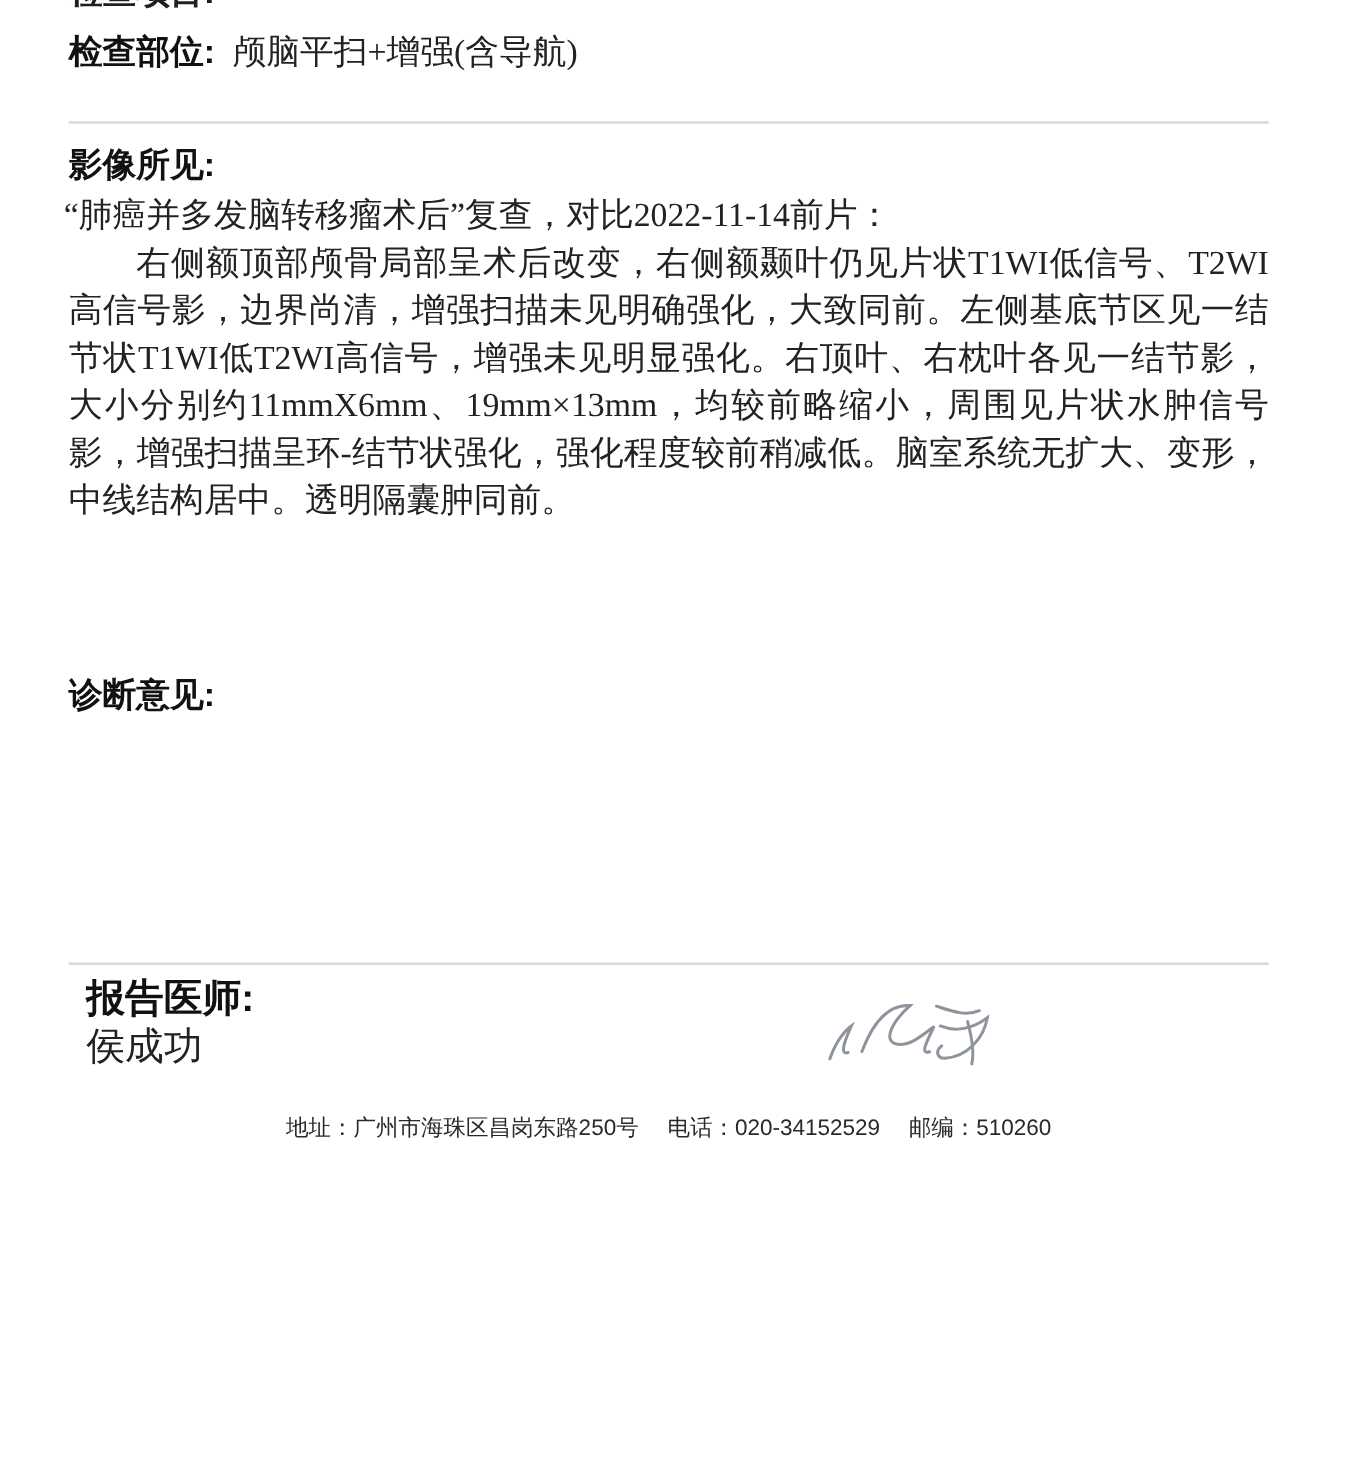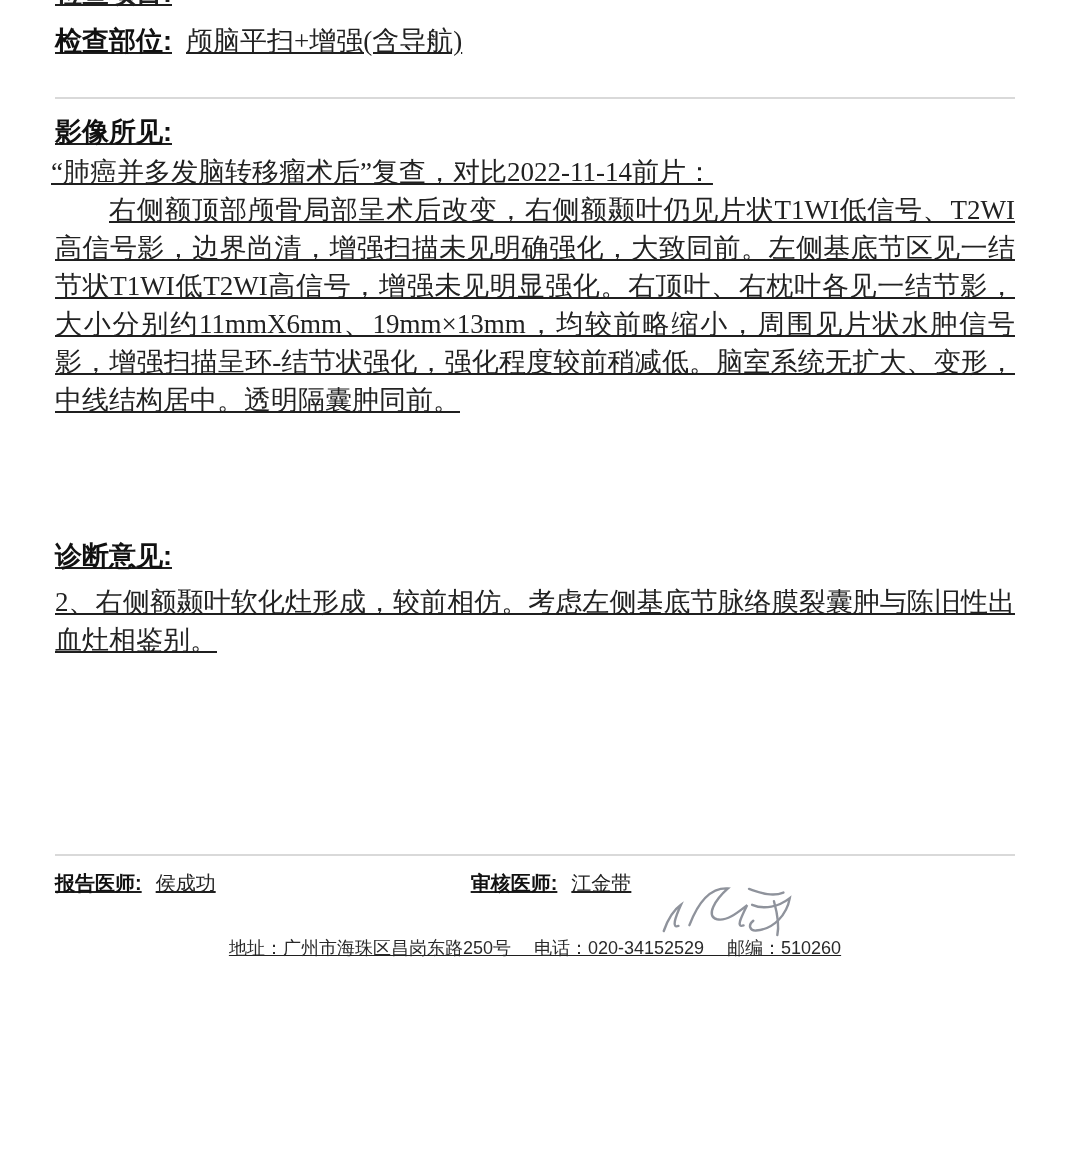--- a/index.html
+++ b/index.html
@@ -7,21 +7,20 @@
     position:relative;
     width:1080px;
     min-height:1172px;
     margin:0 auto;
     background:#ffffff;
     color:#1f1f1f;
     font-family:"Liberation Serif","DejaVu Serif",serif;
     box-sizing:border-box;
     padding:0 65px 40px 55px;
     overflow:hidden;
-    text-decoration:underline;
   }
   
   .clipped-header{
     height:10px;
     overflow:hidden;
   }
   .clipped-header .inner{
     font-family:"Liberation Sans","DejaVu Sans",sans-serif;
     font-weight:700;
     font-size:27px;
@@ -80,23 +79,24 @@
     font-size:27px;
     line-height:38px;
     color:#222;
   }
   .diagnosis-list li{ margin:0; text-align:justify; }
   .divider-2{ margin-top:195px; }
   .signoff-row{
     margin-top:8px;
     display:flex;
     align-items:baseline;
-    font-size:20px;
+    font-size:31px;
     line-height:38px;
     position:relative;
+    flex-direction:column;
   }
   .signoff-label{
     font-family:"Liberation Sans","DejaVu Sans",sans-serif;
     font-weight:700;
     color:#111;
   }
   .signoff-name{ margin-left:14px; color:#222; }
   .review-group{ margin-left:255px; display:flex; align-items:baseline; }
   .signature{
     position:absolute;
@@ -129,32 +129,27 @@
   </div>
 
   <hr class="divider divider-1">
 
   <h2 class="section-heading findings-heading">影像所见:</h2>
   <p class="findings-intro">“肺癌并多发脑转移瘤术后”复查，对比2022-11-14前片：</p>
   <p class="findings-body">右侧额顶部颅骨局部呈术后改变，右侧额颞叶仍见片状T1WI低信号、T2WI高信号影，边界尚清，增强扫描未见明确强化，大致同前。左侧基底节区见一结节状T1WI低T2WI高信号，增强未见明显强化。右顶叶、右枕叶各见一结节影，大小分别约11mmX6mm、19mm×13mm，均较前略缩小，周围见片状水肿信号影，增强扫描呈环-结节状强化，强化程度较前稍减低。脑室系统无扩大、变形，中线结构居中。透明隔囊肿同前。</p>
 
   <h2 class="section-heading diagnosis-heading">诊断意见:</h2>
   <ul class="diagnosis-list">
-    <li>2、右侧额颞叶软化灶形成，较前相仿。考虑左侧基底节脉络膜裂囊肿与陈旧性出血灶相鉴别。</li>
   </ul>
 
   <hr class="divider divider-2">
 
   <div class="signoff-row">
     <span class="signoff-label">报告医师:</span>
     <span class="signoff-name">侯成功</span>
-    <span class="review-group">
-      <span class="signoff-label">审核医师:</span>
-      <span class="signoff-name">江金带</span>
-    </span>
 
     <span class="signature">
       <svg width="160" height="75" viewBox="0 0 160 75" fill="none" xmlns="http://www.w3.org/2000/svg">
         <g stroke="#8f939c" stroke-width="2.4" stroke-linecap="round" fill="none">
           <path d="M8 52 C14 38, 22 30, 27 27 C20 40, 16 50, 23 48"></path>
           <path d="M34 48 C46 22, 60 12, 75 14 C62 24, 50 40, 62 44 C72 47, 84 38, 93 32 C86 44, 80 54, 88 52"></path>
           <path d="M96 16 C106 20, 118 26, 130 22"></path>
           <path d="M98 32 C110 38, 124 36, 136 28 C132 44, 118 58, 100 58 C94 58, 92 52, 98 48"></path>
           <path d="M120 30 C122 40, 124 54, 121 64"></path>
         </g>

